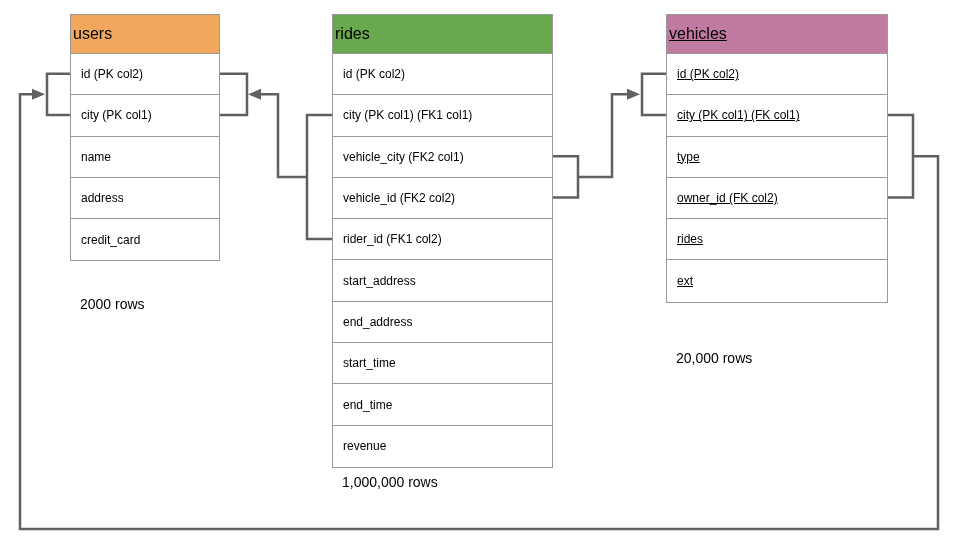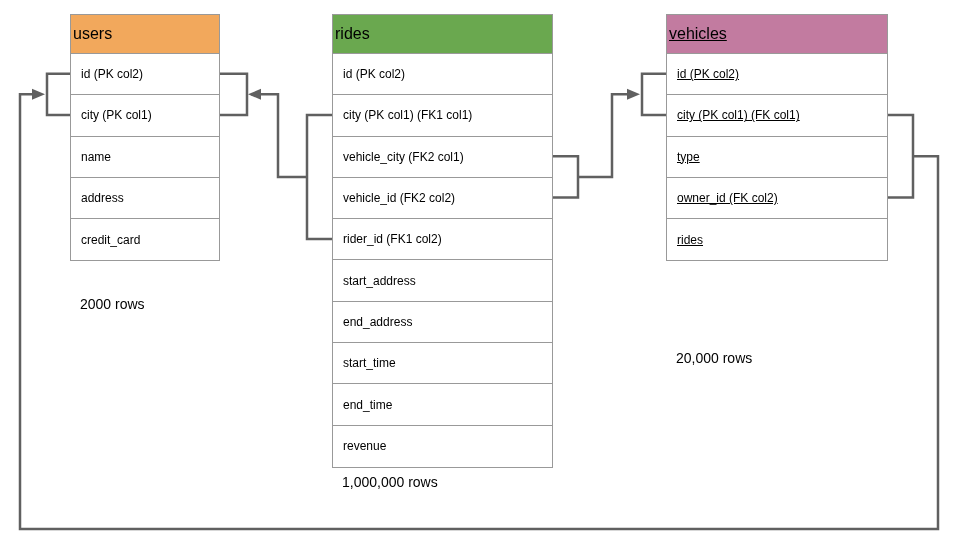--- a/index.html
+++ b/index.html
@@ -121,16 +121,17 @@
         <div class="db-row">revenue</div>
       </div>
       <div class="db-caption" style="left: 342px; top: 474px; text-align: center;">1,000,000 rows</div>
       <div class="db-table" style="left: 666px; top: 14px; width: 222px; text-decoration: underline;">
         <div class="db-table-header" style="background: rgb(194, 123, 160);">vehicles</div>
         <div class="db-row">id (PK col2)</div>
         <div class="db-row">city (PK col1) (FK col1)</div>
         <div class="db-row">type</div>
         <div class="db-row">owner_id (FK col2)</div>
         <div class="db-row">rides</div>
+        <div class="db-row">ext</div>
       </div>
       <div class="db-caption" style="left: 676px; top: 350.1px;">20,000 rows</div>
     </div>
 </div>
 
 </body></html>

